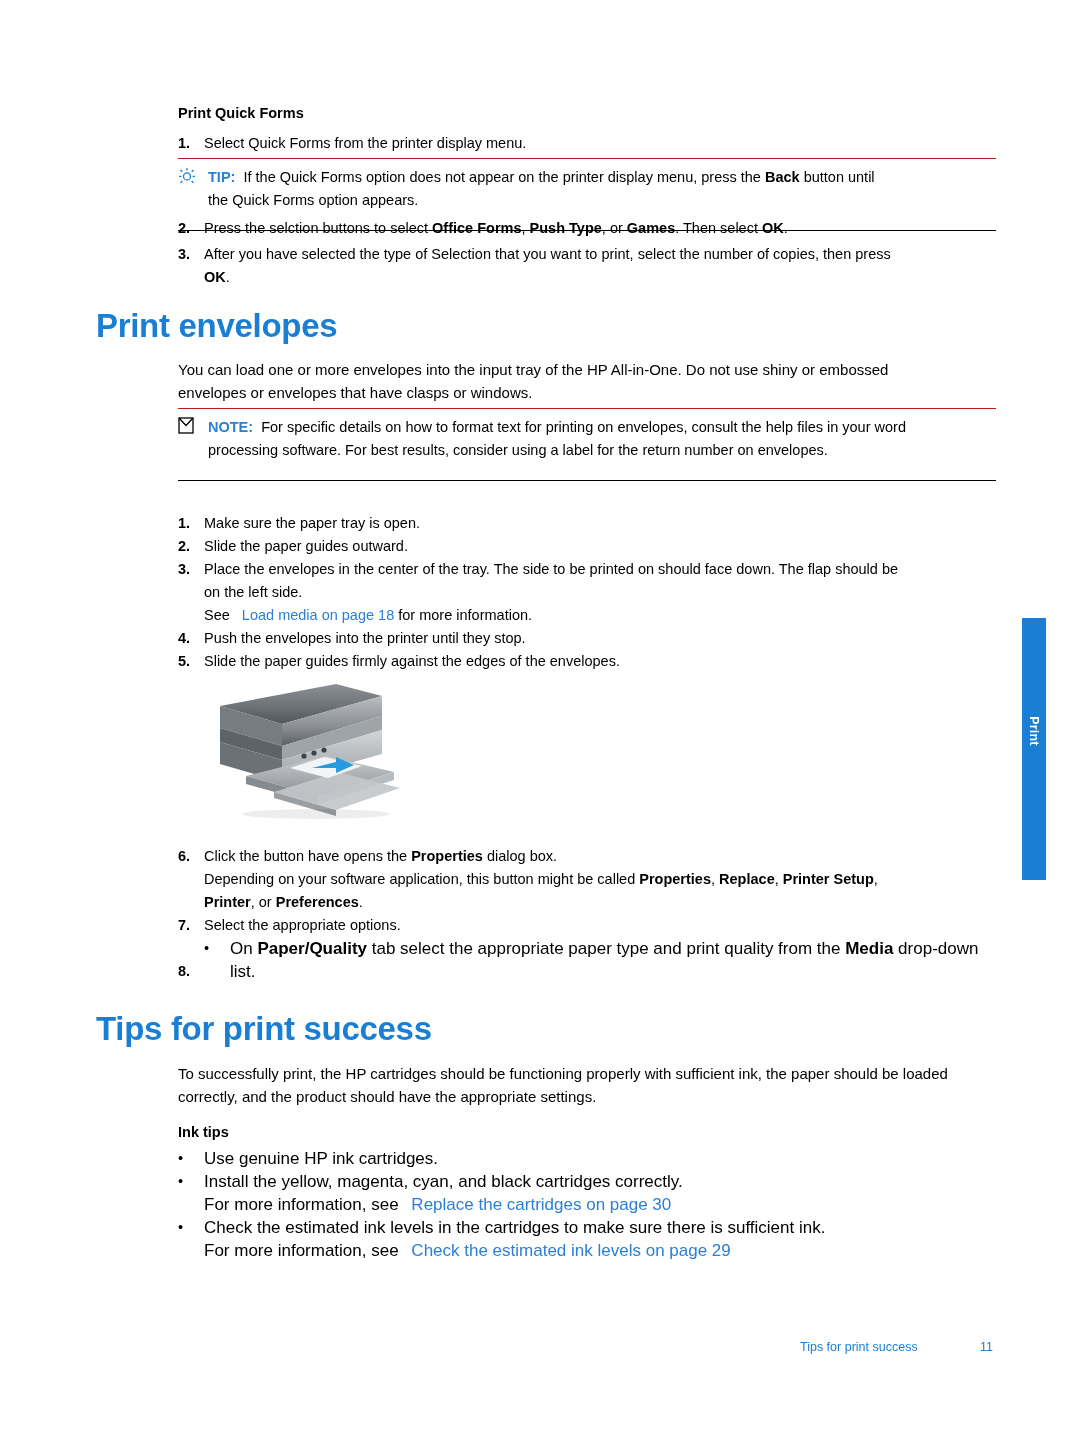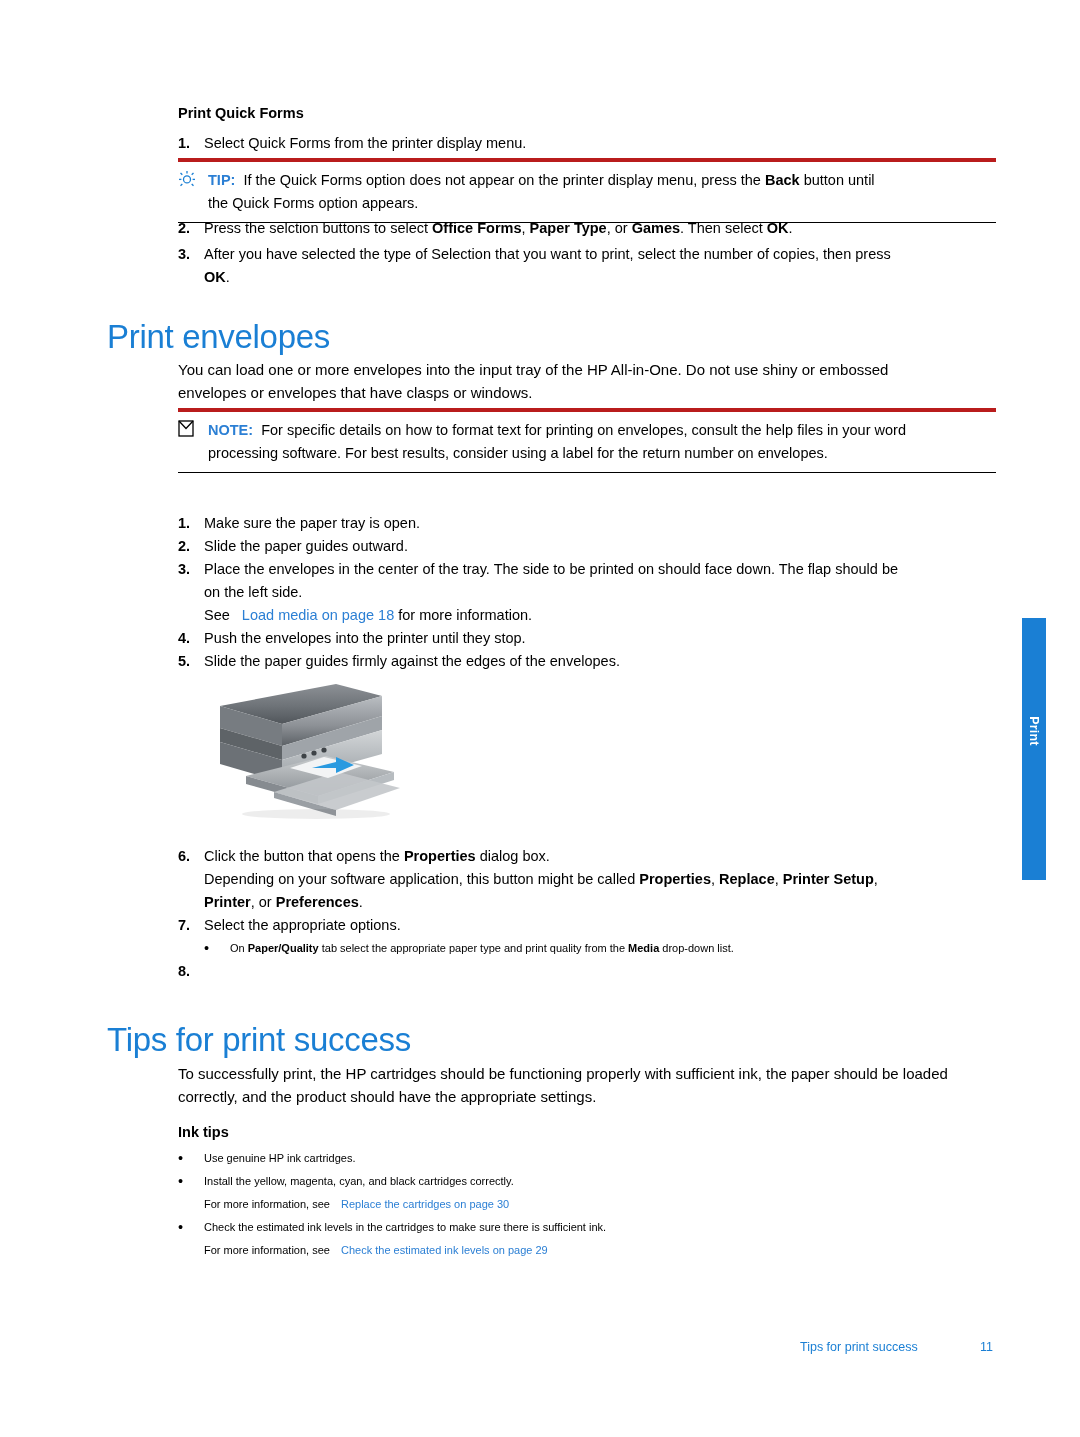--- a/index.html
+++ b/index.html
@@ -31,23 +31,23 @@
   .link { color: #2b7fd4; padding-left: 8px; }
   .col-indent {
     position: absolute;
     left: 178px;
     width: 818px;
   }
 
   
   h1.doc-h1 {
     position: absolute;
-    margin: 11px;
+    margin: 0;
     font-size: 33px;
-    font-weight: normal;
+    font-weight: bold;
     color: #1a7fd4;
     letter-spacing: -0.3px;
   }
   .sub-head {
     font-size: 14.5px;
     font-weight: bold;
   }
 
   
   .num-item {
@@ -72,31 +72,31 @@
     position: absolute;
     display: flex;
   }
   .bul-item .dot {
     width: 26px;
     flex: 0 0 26px;
     font-size: 14.5px;
     line-height: 23px;
   }
   .bul-item .txt {
-    font-size: 11px;
+    font-size: 17px;
     line-height: 23px;
   }
 
   
   .callout {
     position: absolute;
-    border-top: 4px solid #b91c1c;
+    border-top: 1px solid #b91c1c;
     border-bottom: 1px solid #000;
     box-sizing: border-box;
-    padding: 7px 0 7px 0;
+    padding: 7px 0 18px 0;
   }
   .callout .inner {
     display: flex;
   }
   .callout .cicon {
     flex: 0 0 30px;
     width: 30px;
     text-align: left;
     padding-top: 1px;
   }
@@ -183,21 +183,21 @@
       </div>
       <div class="ctext">
         <span class="callout-label">TIP:</span><span>&nbsp;&nbsp;</span><span>If the Quick Forms option does not appear on the printer display menu, press the </span><span class="bold">Back</span><span> button until</span><br>
         <span>the Quick Forms option appears.</span>
       </div>
     </div>
   </div>
 
   <div class="num-item" style="top:217px; left:178px; width:818px;">
     <div class="num">2.</div>
-    <div class="txt"><span>Press the selction buttons to select </span><span class="bold">Office Forms</span><span>, </span><span class="bold">Paper Type</span><span>, or </span><span class="bold">Games</span><span>. Then select </span><span class="bold">OK</span><span>.</span></div>
+    <div class="txt"><span>Press the selction buttons to select </span><span class="bold">Office Forms</span><span>, </span><span class="bold">Push Type</span><span>, or </span><span class="bold">Games</span><span>. Then select </span><span class="bold">OK</span><span>.</span></div>
   </div>
 
   <div class="num-item" style="top:243px; left:178px; width:818px;">
     <div class="num">3.</div>
     <div class="txt"><span>After you have selected the type of Selection that you want to print, select the number of copies, then press </span><br><span class="bold">OK</span><span>.</span></div>
   </div>
 
   <h1 class="doc-h1" style="left:96px; top:307px;">Print envelopes</h1>
 
   <div class="col-indent body-text" style="top:358px;">
@@ -294,21 +294,21 @@
 
       <path d="M126 96 L150 90 L150 85 L168 93 L150 101 L150 96 Z" fill="#2a9ae0"></path>
 
       <ellipse cx="130" cy="142" rx="74" ry="5" fill="#000" opacity="0.07"></ellipse>
     </svg>
   </div>
 
   <div class="num-item" style="top:845px; left:178px; width:818px;">
     <div class="num">6.</div>
     <div class="txt">
-      <span>Click the button that opens the </span><span class="bold">Properties</span><span> dialog box.</span><br>
+      <span>Click the button have opens the </span><span class="bold">Properties</span><span> dialog box.</span><br>
       <span>Depending on your software application, this button might be called </span><span class="bold">Properties</span><span>, </span><span class="bold">Replace</span><span>, </span><span class="bold">Printer Setup</span><span>,</span><br>
       <span class="bold">Printer</span><span>, or </span><span class="bold">Preferences</span><span>.</span>
     </div>
   </div>
 
   <div class="num-item" style="top:914px; left:178px; width:818px;">
     <div class="num">7.</div>
     <div class="txt">Select the appropriate options.</div>
   </div>
 

